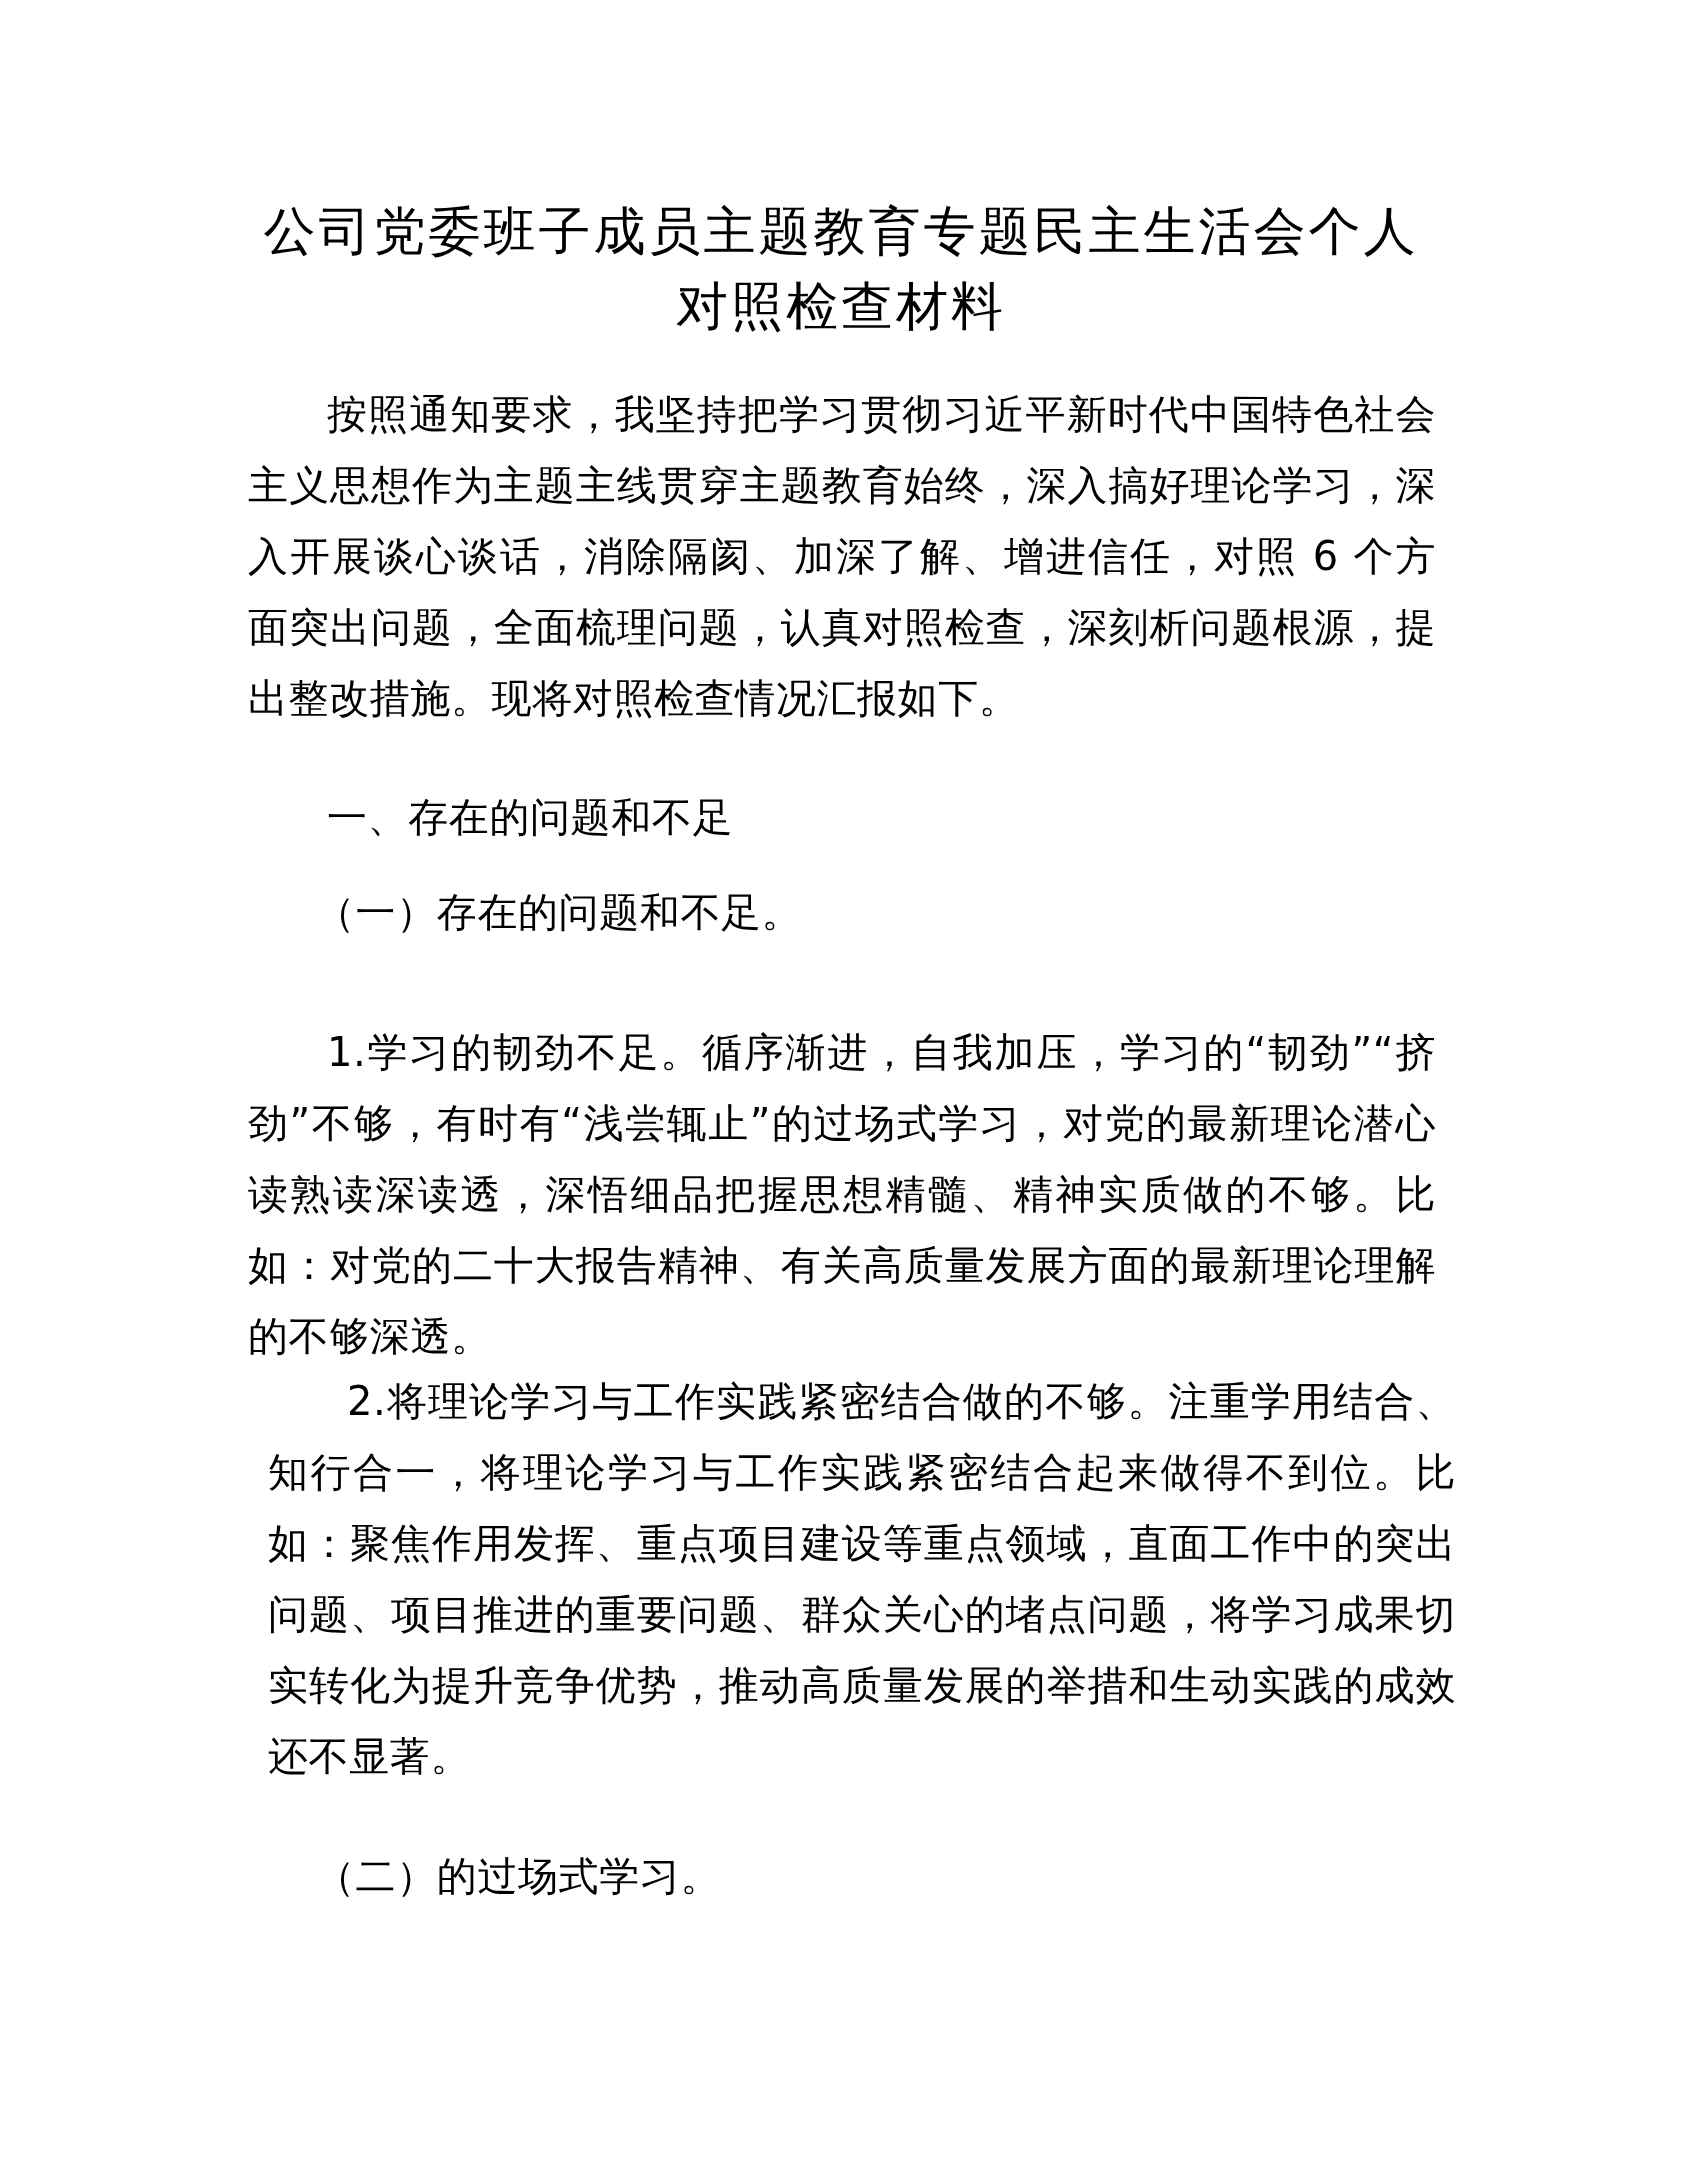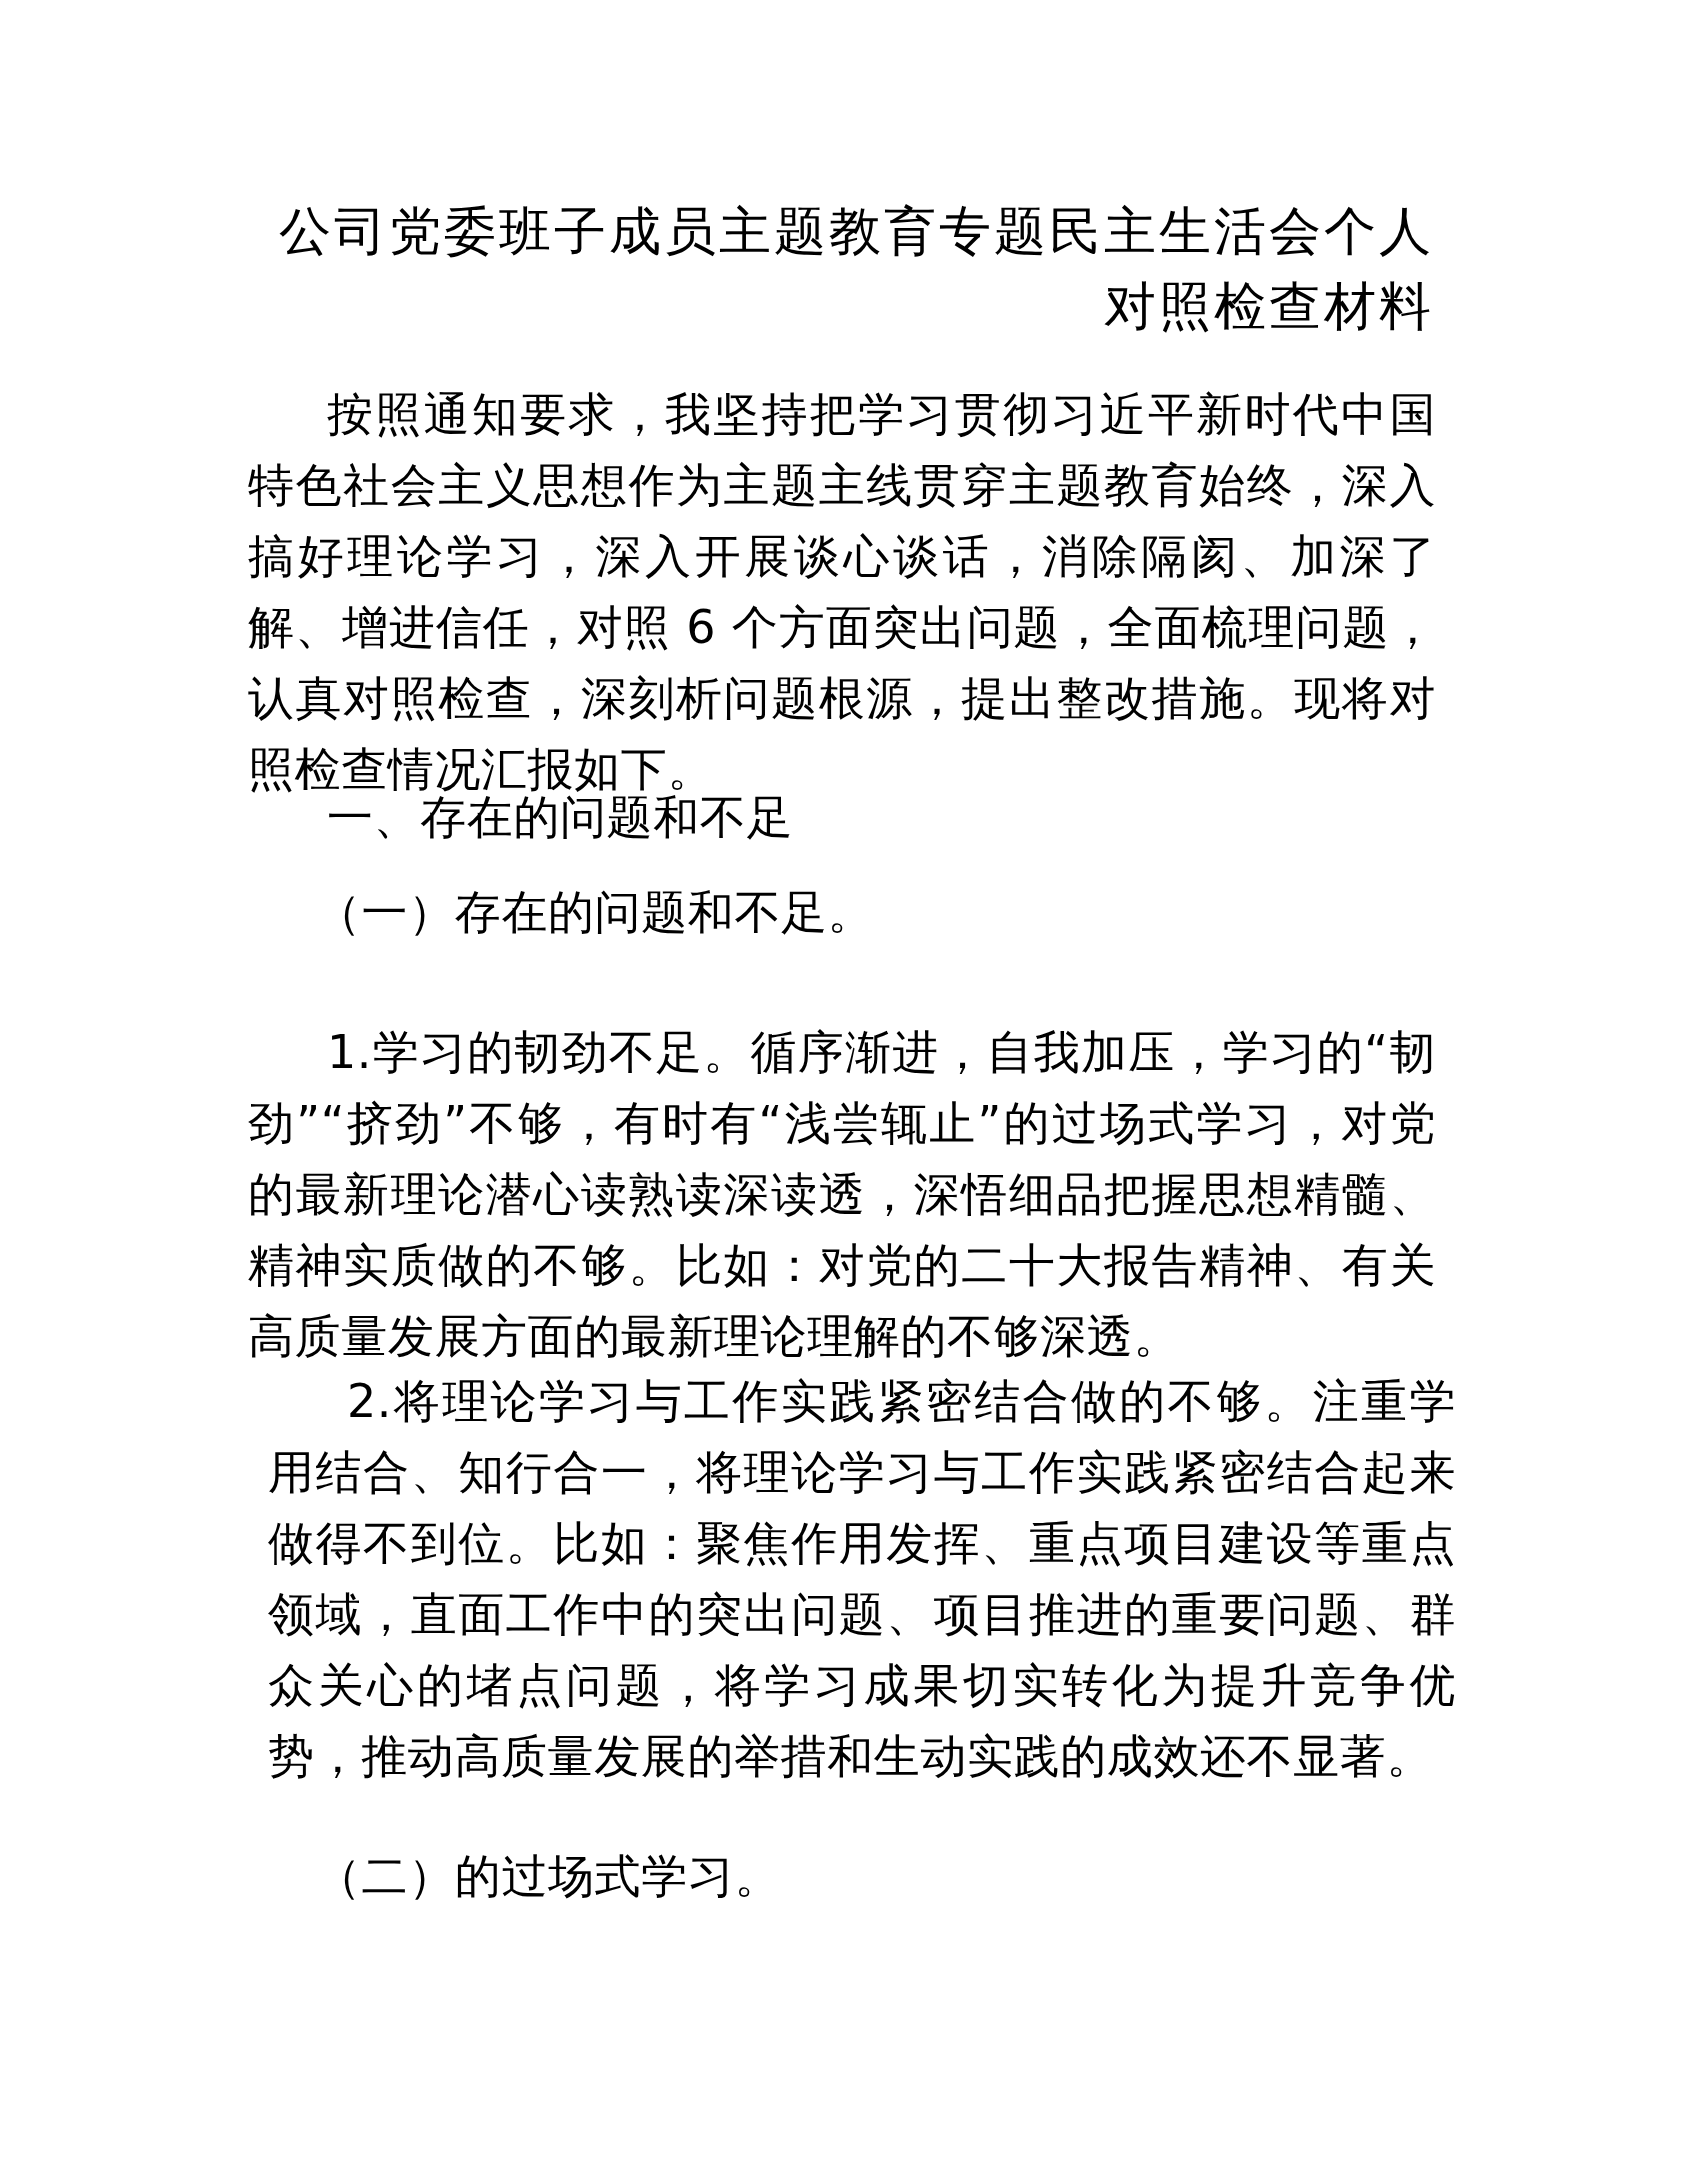--- a/index.html
+++ b/index.html
@@ -13,32 +13,32 @@
       position: relative;
       overflow: hidden;
       font-family: "DejaVu Sans", "Liberation Sans", sans-serif;
       color: #000000;
     }
     .title {
       position: absolute;
       left: 248px;
       width: 1186px;
       top: 194px;
-      text-align: right;
+      text-align: center;
       font-size: 52px;
       line-height: 75px;
       letter-spacing: 3px;
       margin: 0;
       font-weight: normal;
     }
     .body-text {
       position: absolute;
       left: 248px;
       width: 1188px;
-      font-size: 46px;
+      font-size: 40px;
       line-height: 71px;
       letter-spacing: 0.6px;
       margin: 0;
       text-align: justify;
       word-break: break-all;
     }
     .indent { text-indent: 79px; }
     .indent-paren { text-indent: 67px; }
     .p1 { top: 379px; }
     .h1 { top: 782px; }

